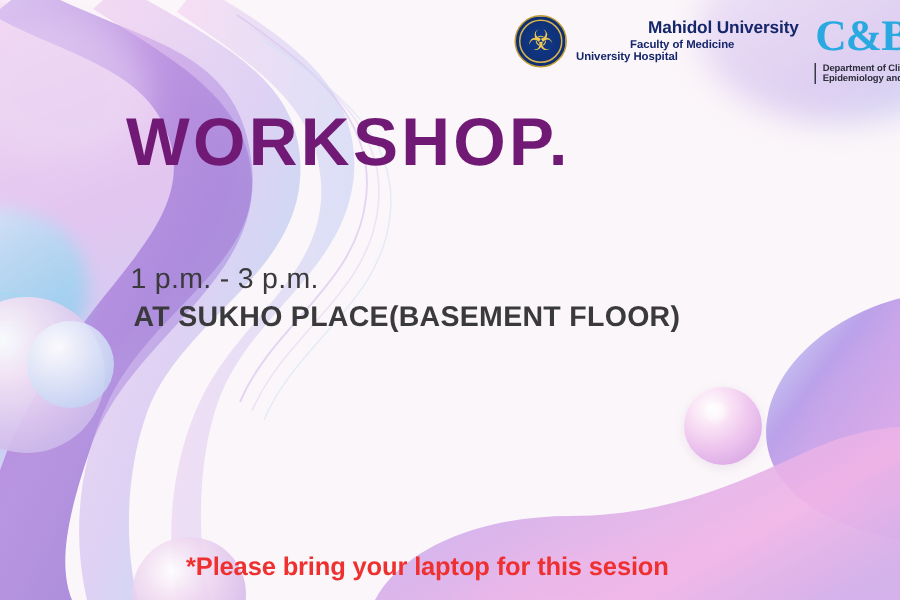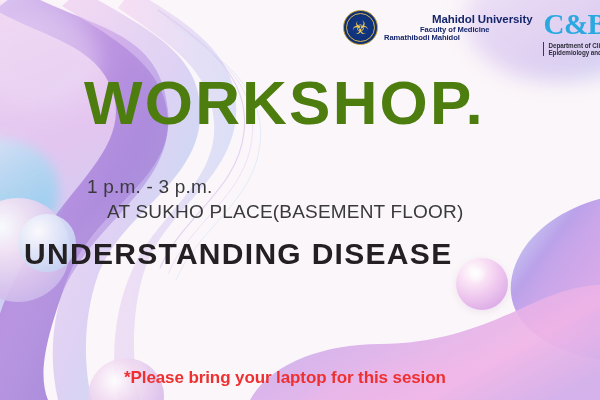--- a/index.html
+++ b/index.html
@@ -144,41 +144,41 @@
     font-size: 6.3px;
     font-weight: bold;
     letter-spacing: -0.05px;
     white-space: nowrap;
   }
 
   
   .workshop {
     position: absolute;
     left: 84px; top: 72px;
-    font-size: 62px;
+    font-size: 45px;
     font-weight: bold;
     letter-spacing: 2.2px;
-    color: #4d7c0f;
+    color: #701a75;
     line-height: 1;
     font-family: "Liberation Sans", sans-serif;
   }
 
   
   .details {
     position: absolute;
     left: 85px; top: 138px;
     color: #3a3a3c;
     font-size: 19px;
     line-height: 1.33;
     font-weight: normal;
     letter-spacing: .2px;
   }
   .details .line { white-space: nowrap; }
   .details .line-2 { margin-left: 2px; margin-top: 36px; }
-  .details .line-3 { margin-left: 22px; }
+  .details .line-3 { margin-left: 4px; font-weight: bold; }
   .sup {
     font-size: 11px;
     vertical-align: super;
     line-height: 0;
     letter-spacing: 0;
   }
   .gap-sm { display: inline-block; width: 9px; }
 
   
   .topic {
@@ -315,21 +315,21 @@
     <div class="logo-row">
 
       <div class="logo-mahidol">
         <div class="mu-emblem">
           <div class="ring"></div>
           <div class="glyph">☣</div>
         </div>
         <div class="mu-text">
           <div class="mu-title">Mahidol University</div>
           <div class="mu-sub1">Faculty of Medicine</div>
-          <div class="mu-sub2">Ramathibodi Mahidol</div>
+          <div class="mu-sub2">University Hospital</div>
         </div>
       </div>
 
       <div class="logo-ceb">
         <div class="ceb-mark">C&amp;B</div>
         <div class="ceb-sub">
           <div>Department of Clinical</div>
           <div>Epidemiology and Biostatistics</div>
         </div>
       </div>
@@ -337,19 +337,18 @@
     </div>
 
     <div class="workshop">WORKSHOP.</div>
 
     <div class="details">
       <div class="line line-2">1 p.m. - 3 p.m.</div>
       <div class="line line-3">AT SUKHO PLACE(BASEMENT FLOOR)</div>
     </div>
 
     <div class="topic">
-      <div class="t-line">UNDERSTANDING DISEASE</div>
     </div>
 
     <div class="note">*Please bring your laptop for this sesion</div>
 
   </div>
 </div>
 
 </body></html>

